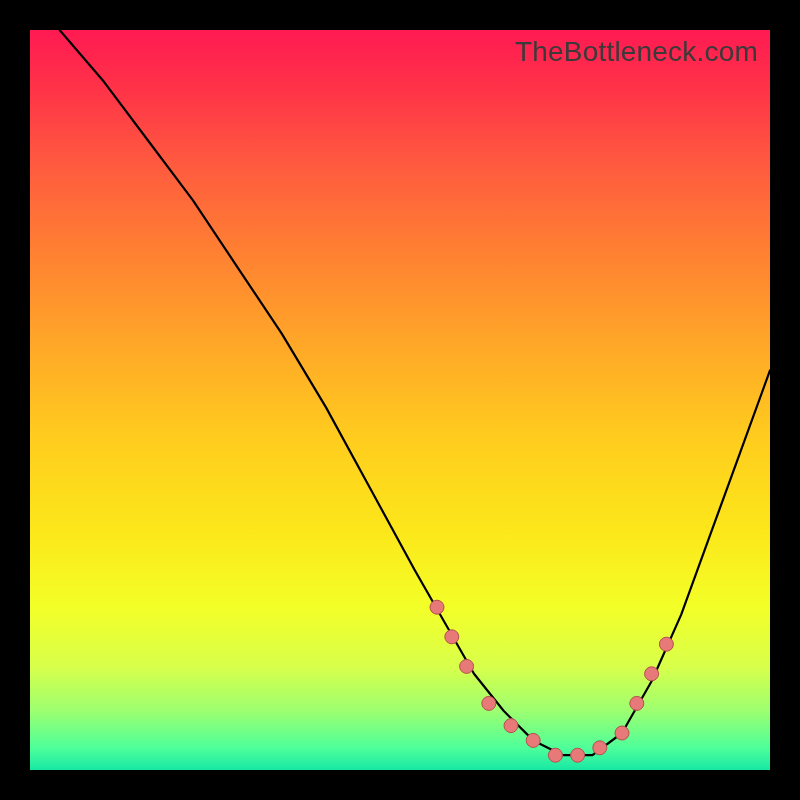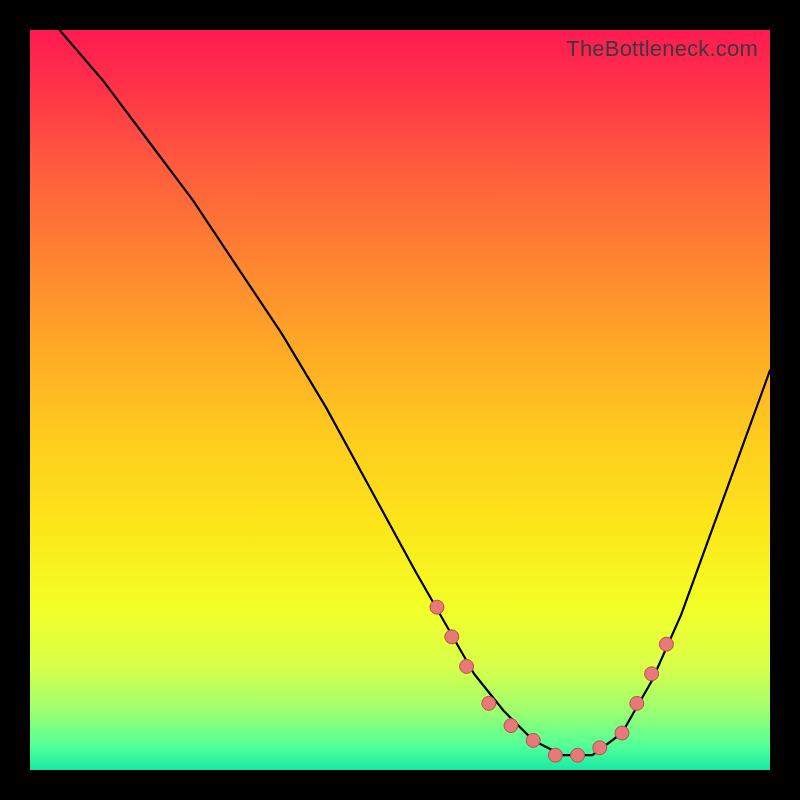--- a/index.html
+++ b/index.html
@@ -30,21 +30,21 @@
       #9dff70 92%,
       #4eff9a 97%,
       #18e8a4 100%
     );
   }
   .watermark {
     position: absolute;
     top: 6px;
     right: 12px;
     color: #3a3a3a;
-    font-size: 22px;
+    font-size: 28px;
     font-weight: 500;
     letter-spacing: 0.2px;
     z-index: 5;
     pointer-events: none;
   }
   svg.plot {
     position: absolute;
     left: 0;
     top: 0;
     width: 740px;

